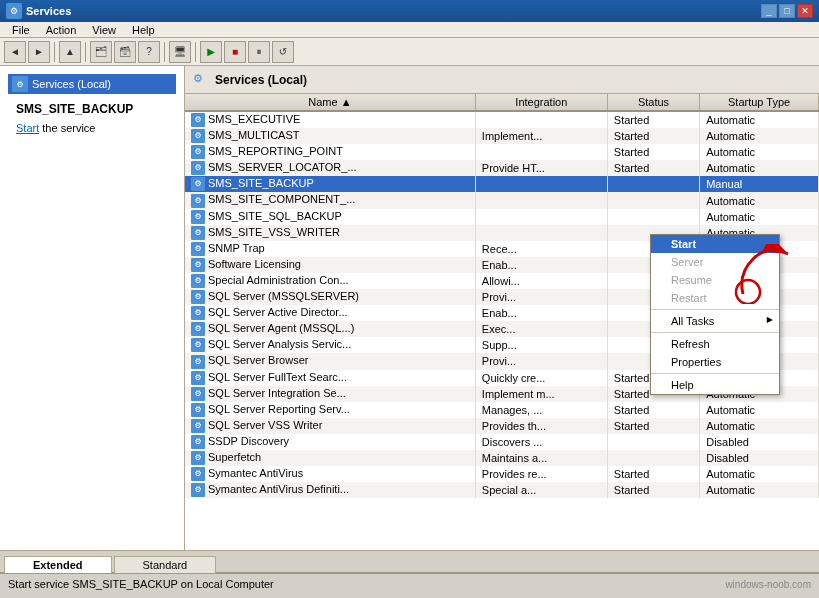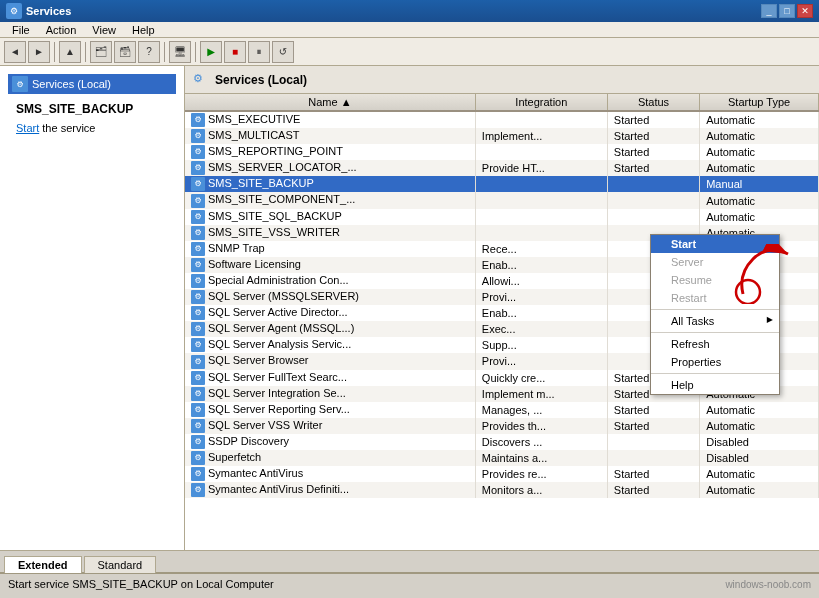--- a/index.html
+++ b/index.html
@@ -263,21 +263,21 @@
     
     .tab-bar {
       height: 22px;
       background: #d4d0c8;
       display: flex;
       align-items: flex-end;
       border-top: 1px solid #b0a890;
       padding-left: 4px;
     }
     .tab {
-      padding: 2px 13px;
+      padding: 2px 28px;
       background: #e8e4dc;
       border: 1px solid #b0a890;
       border-bottom: none;
       cursor: pointer;
       font-size: 11px;
       margin-right: 2px;
       position: relative;
       top: 1px;
     }
     .tab.active {
@@ -518,21 +518,21 @@
               <td>Disabled</td>
             </tr>
             <tr>
               <td><span class="row-icon">⚙</span>Symantec AntiVirus</td>
               <td>Provides re...</td>
               <td>Started</td>
               <td>Automatic</td>
             </tr>
             <tr>
               <td><span class="row-icon">⚙</span>Symantec AntiVirus Definiti...</td>
-              <td>Monitors a...</td>
+              <td>Special a...</td>
               <td>Started</td>
               <td>Automatic</td>
             </tr>
           </tbody>
       </table>
     </div>
 
     <div class="context-menu" id="context-menu">
     <div class="ctx-item active">Start</div>
         <div class="ctx-item disabled">Server</div>

